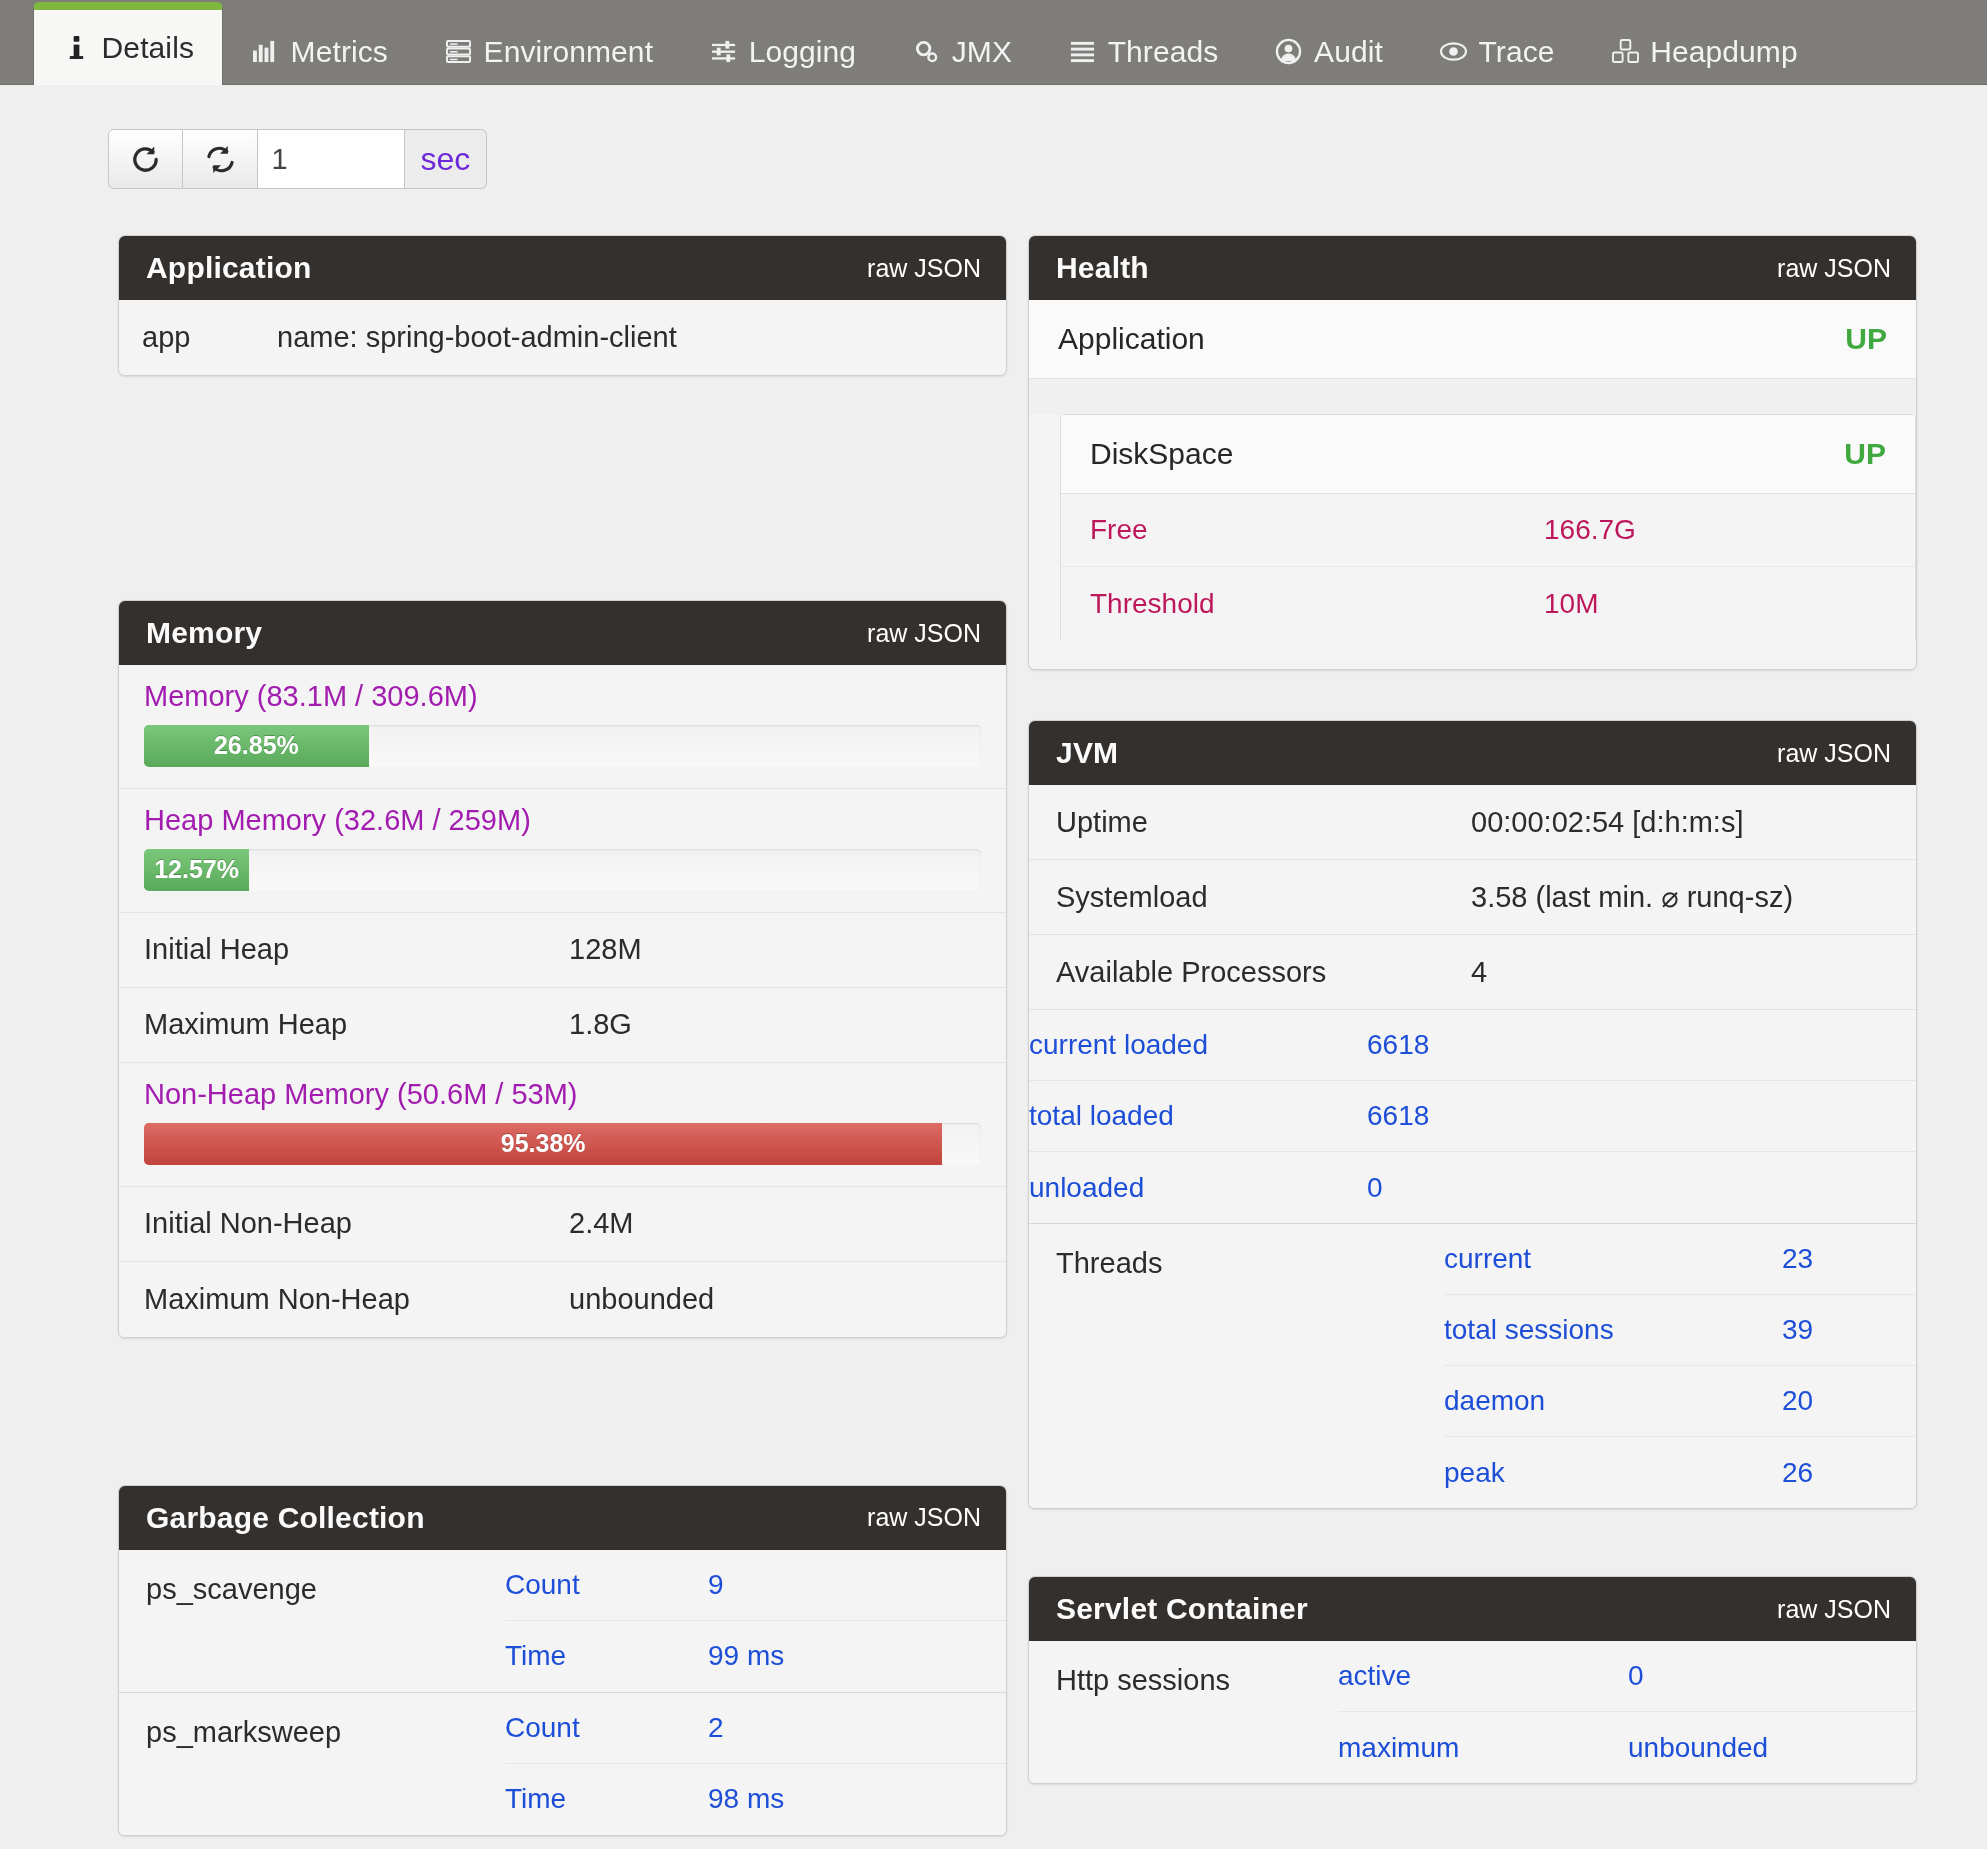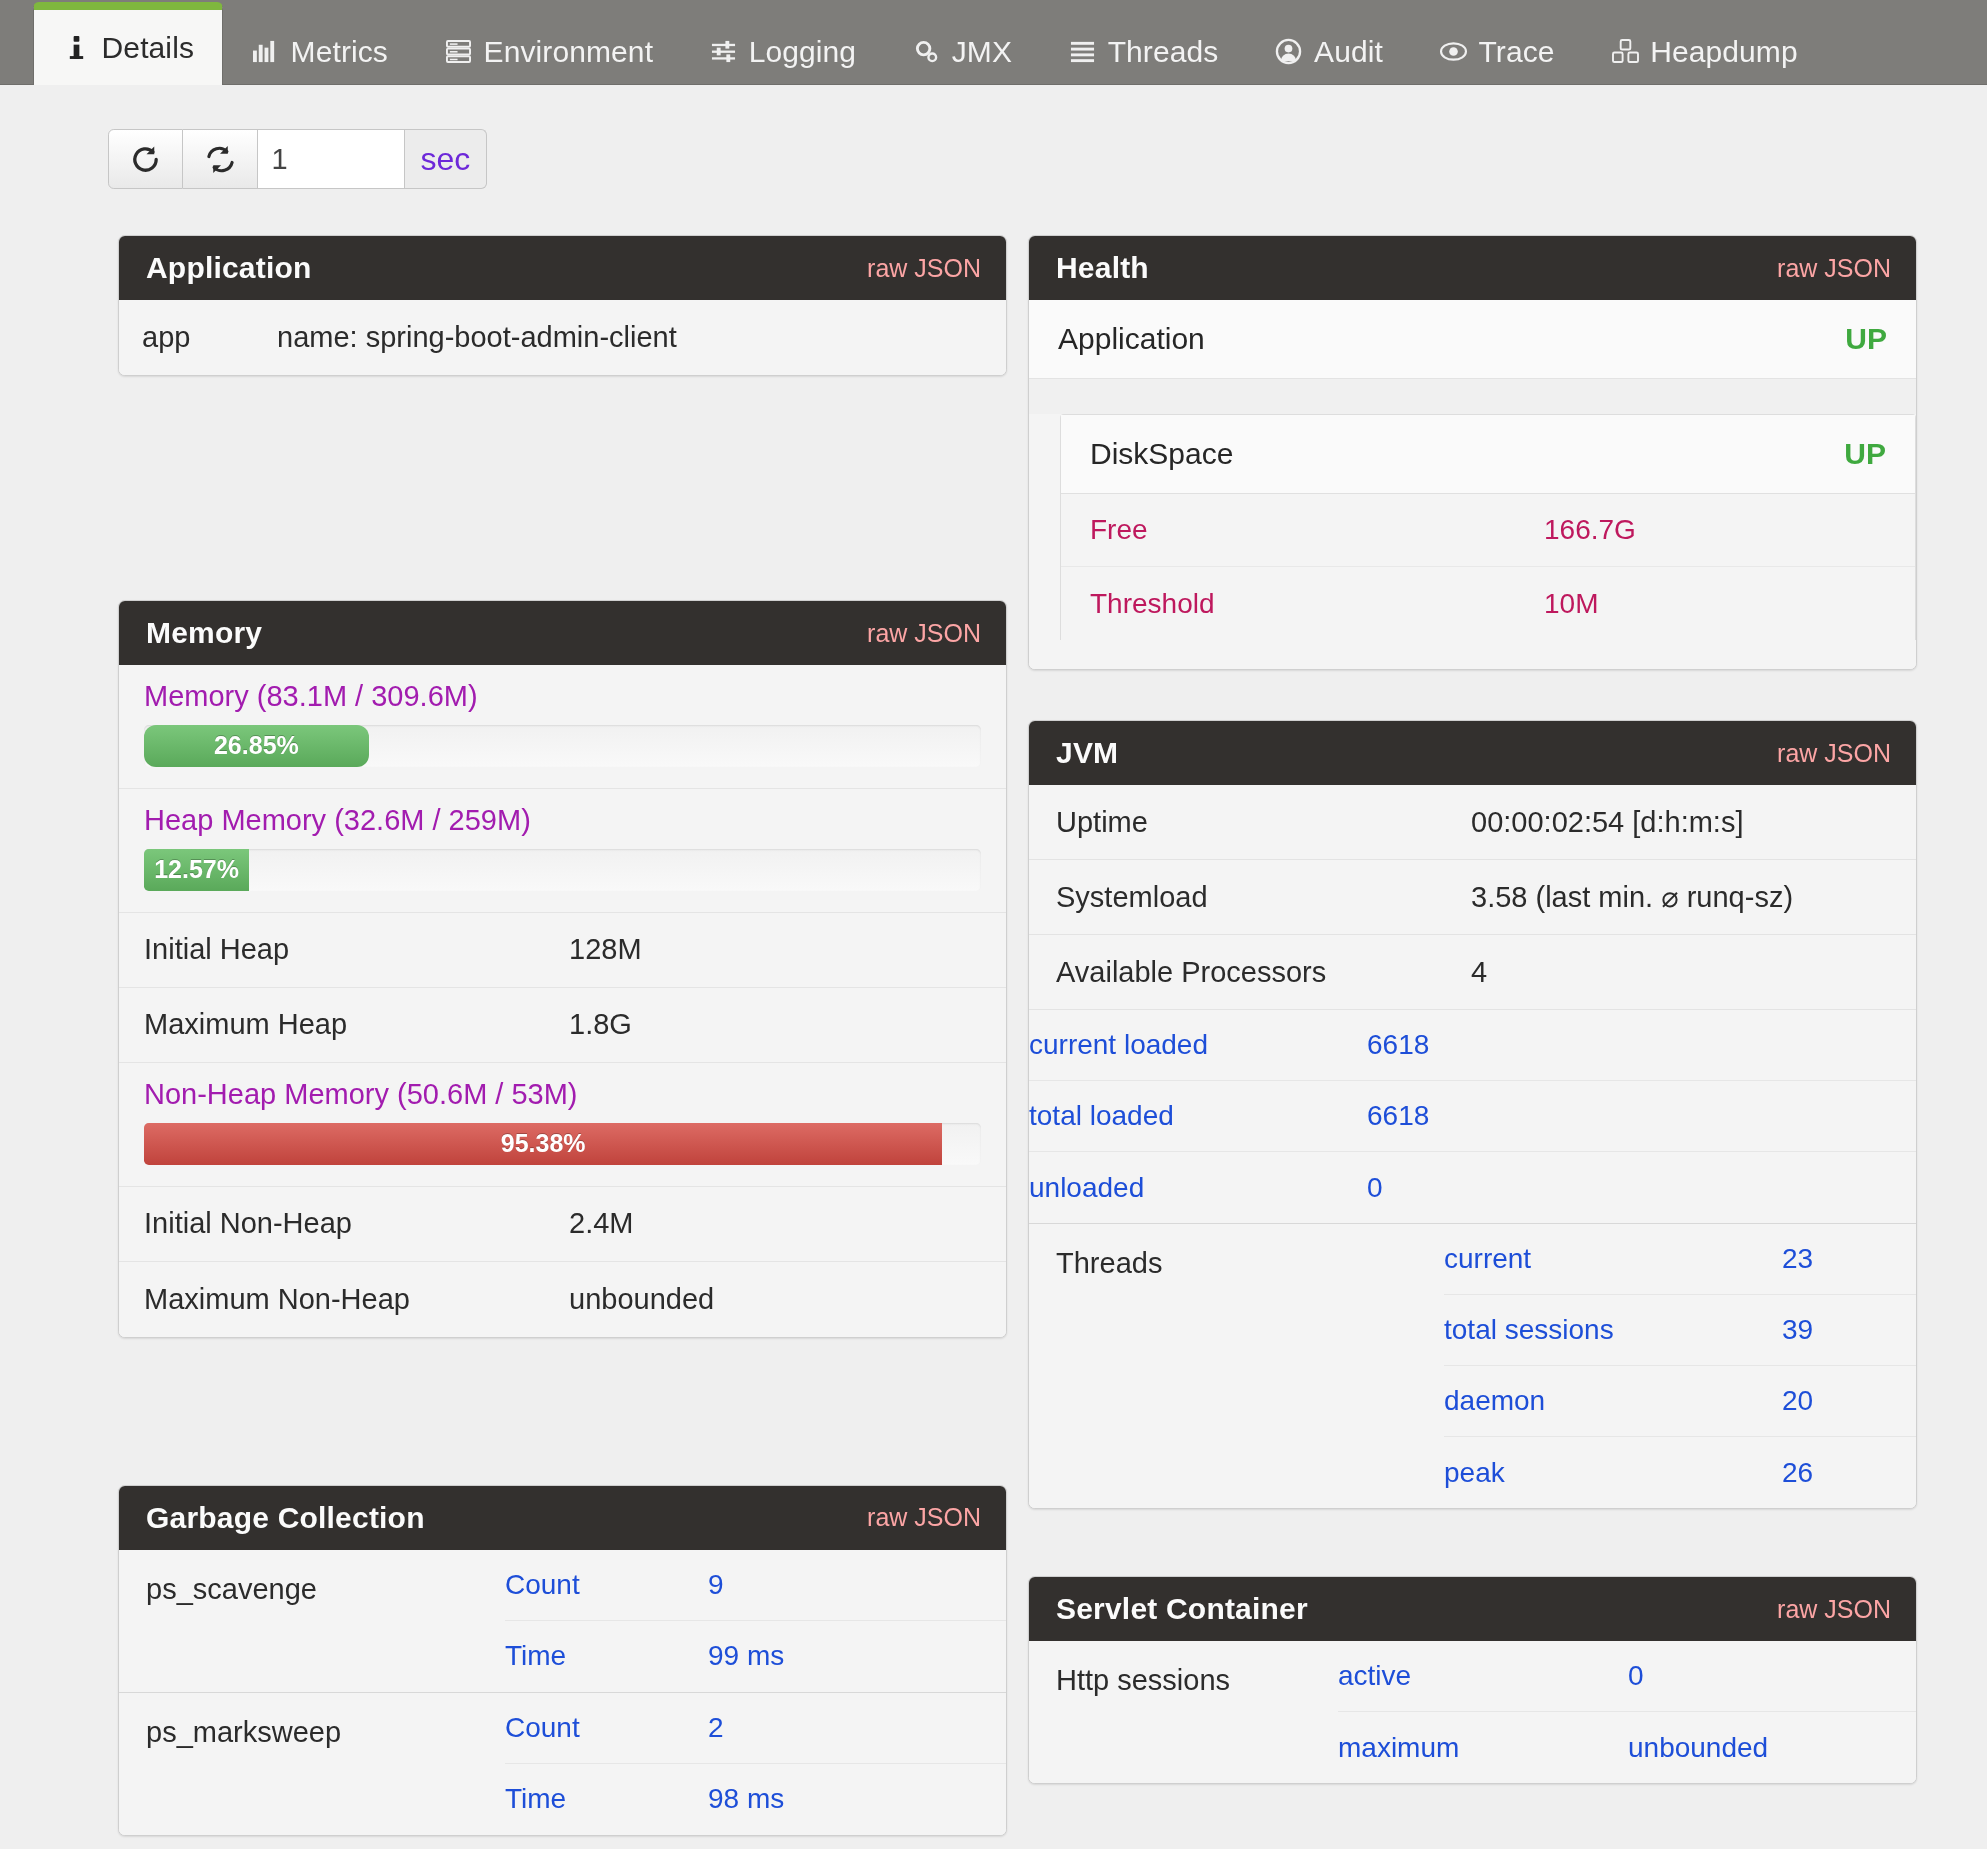--- a/index.html
+++ b/index.html
@@ -128,21 +128,21 @@
     justify-content: space-between;
     padding: 0 25px 0 27px;
   }
   .panel-title {
     color: #fbfbfb;
     font-size: 30px;
     font-weight: bold;
     letter-spacing: 0.2px;
   }
   .raw-json {
-    color: #fca5a5;
+    color: #ffffff;
     font-size: 25px;
     cursor: pointer;
   }
   .panel-body { background: #f4f4f4; }
 
   
   .app-row {
     display: flex;
     align-items: center;
     min-height: 75px;
@@ -429,21 +429,21 @@
       <div class="panel">
         <div class="panel-head">
           <span class="panel-title">Memory</span>
           <span class="raw-json">raw JSON</span>
         </div>
         <div class="panel-body">
 
           <div class="mem-block">
             <div class="mem-label">Memory (83.1M / 309.6M)</div>
             <div class="progress">
-              <div class="bar green" id="bar-mem-total" style="width: 26.85%; border-radius: 12px;">26.85%</div>
+              <div class="bar green" id="bar-mem-total" style="width: 26.85%;">26.85%</div>
             </div>
           </div>
 
           <div class="mem-block">
             <div class="mem-label">Heap Memory (32.6M / 259M)</div>
             <div class="progress">
               <div class="bar green" id="bar-mem-heap" style="width: 12.57%;">12.57%</div>
             </div>
           </div>
 

